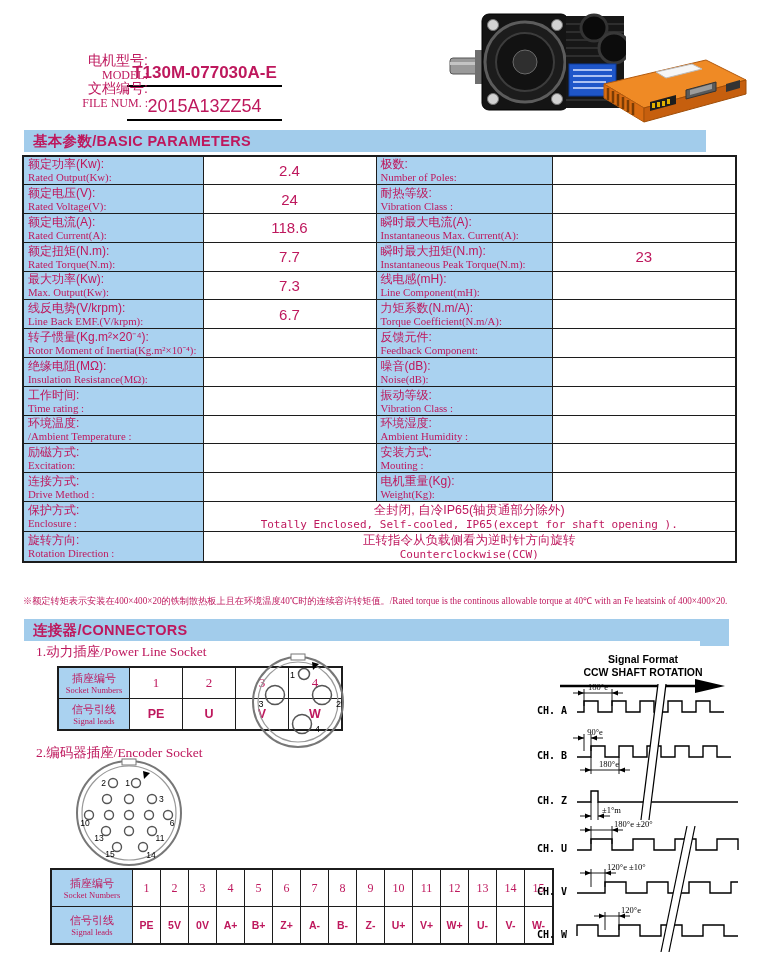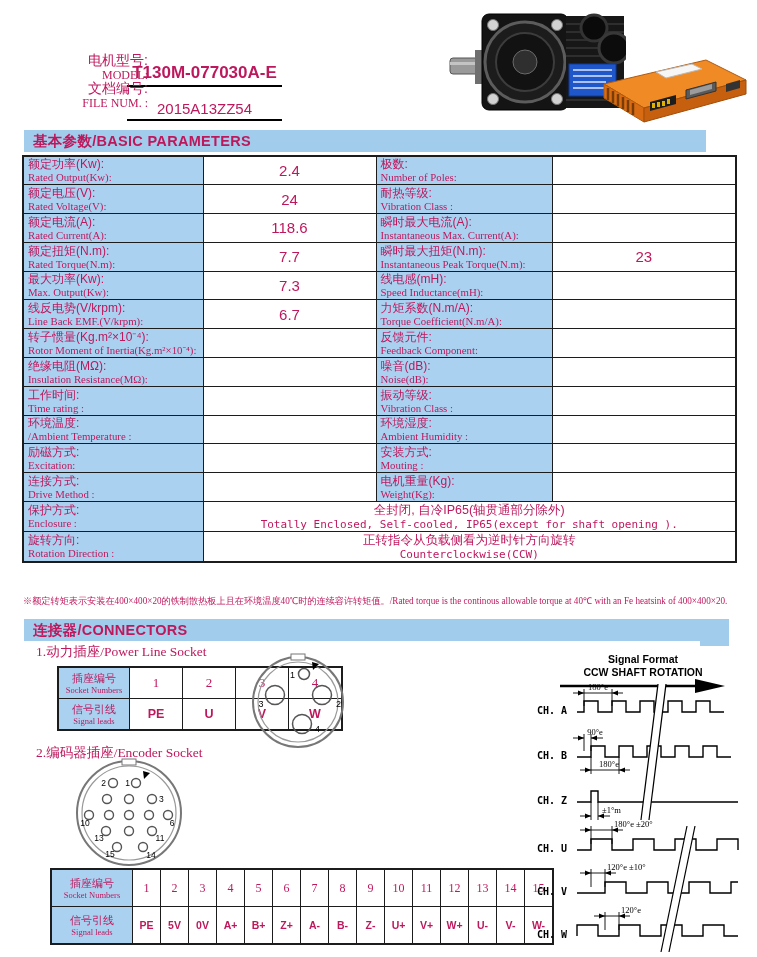--- a/index.html
+++ b/index.html
@@ -5,21 +5,21 @@
   html,body{margin:0;padding:0;background:#fff;}
   .page{position:relative;width:757px;height:957px;background:#fff;overflow:hidden;
         font-family:"Liberation Sans",sans-serif;color:#be185d;padding-left:28px;}
   
   .hlabel{position:absolute;width:92px;text-align:right;}
   .hlabel .zh{font-size:14px;line-height:16px;}
   .hlabel .en{font-size:12px;line-height:14px;font-family:"Liberation Serif",serif;}
   .hval{position:absolute;left:127px;width:155px;border-bottom:2px solid #000;
         display:flex;align-items:flex-end;justify-content:center;padding-bottom:2px;box-sizing:border-box;}
   .hval.model{top:50px;height:37px;font-weight:bold;font-size:17px;}
-  .hval.file{top:92px;height:29px;font-size:15px;}
+  .hval.file{top:92px;height:29px;font-size:18px;}
   
   .bar{position:absolute;left:24px;width:682px;height:22px;background:#a2cceb;
        font-weight:bold;font-size:14.5px;line-height:22px;padding-left:9px;box-sizing:border-box;letter-spacing:.3px;}
   .bar-ext{position:absolute;background:#a2cceb;}
   
   table{border-collapse:collapse;}
   .bp{position:absolute;left:22px;top:155px;width:713px;table-layout:fixed;border:2px solid #1c1c1c;}
   .bp td{border:1px solid #1c1c1c;padding:0 4px;vertical-align:middle;overflow:hidden;margin-left:44px;}
   .bp tr.nrm{height:28.8px;}
   .bp .lbl{background:#aad2f0;}
@@ -183,39 +183,39 @@
           <td class="val">23</td>
         </tr>
         <tr class="nrm">
           <td class="lbl">
             <div class="zh">最大功率(Kw):</div>
             <div class="en">Max. Output(Kw):</div>
           </td>
           <td class="val">7.3</td>
           <td class="lbl">
             <div class="zh">线电感(mH):</div>
-            <div class="en">Speed Inductance(mH):</div>
+            <div class="en">Line Component(mH):</div>
           </td>
           <td class="val"></td>
         </tr>
         <tr class="nrm">
           <td class="lbl">
             <div class="zh">线反电势(V/krpm):</div>
             <div class="en">Line Back EMF.(V/krpm):</div>
           </td>
           <td class="val">6.7</td>
           <td class="lbl">
             <div class="zh">力矩系数(N.m/A):</div>
             <div class="en">Torque Coefficient(N.m/A):</div>
           </td>
           <td class="val"></td>
         </tr>
         <tr class="nrm">
           <td class="lbl">
-            <div class="zh">转子惯量(Kg.m²×10⁻⁴):</div>
+            <div class="zh">转子惯量(Kg.m²×20⁻⁴):</div>
             <div class="en">Rotor Moment of Inertia(Kg.m²×10⁻⁴):</div>
           </td>
           <td class="val"></td>
           <td class="lbl">
             <div class="zh">反馈元件:</div>
             <div class="en">Feedback Component:</div>
           </td>
           <td class="val"></td>
         </tr>
         <tr class="nrm">

